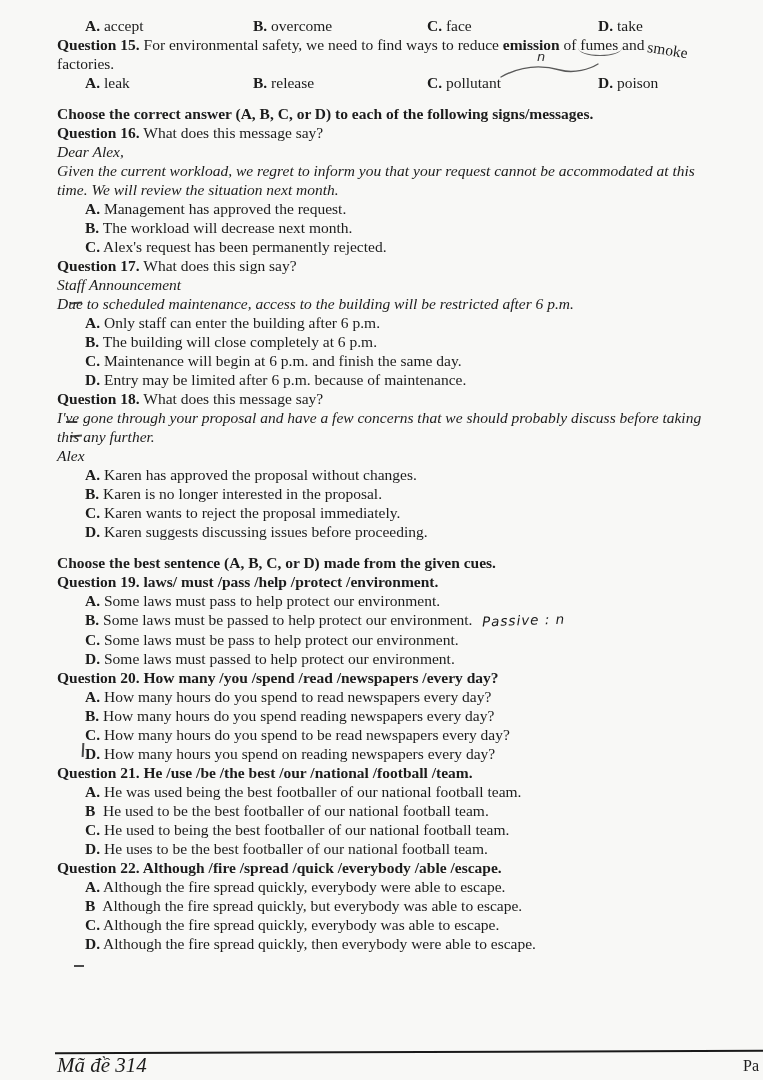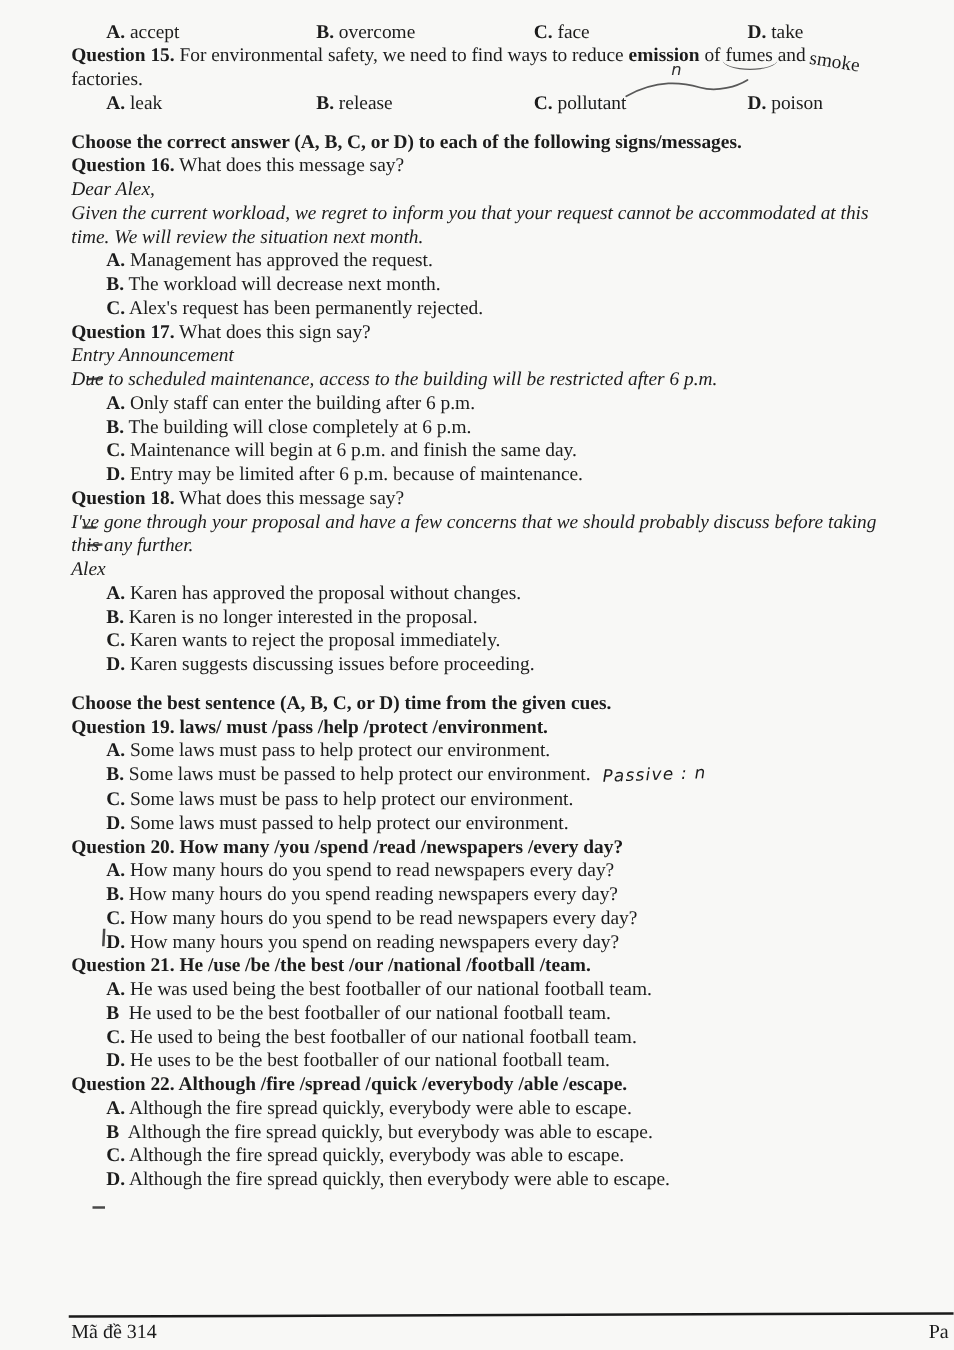--- a/index.html
+++ b/index.html
@@ -26,21 +26,21 @@
         font-style:italic;font-size:13px;color:#2e2e2e;}
   .arc-mark{position:absolute;left:498px;top:57px;}
   .pen{position:absolute;background:#2b2b2b;opacity:.85;}
   .pen.s17{left:70px;top:302px;width:12px;height:2px;transform:rotate(-4deg);}
   .pen.s18{left:70px;top:435px;width:12px;height:2px;transform:rotate(-4deg);}
   .pen.d17{left:66px;top:421px;width:11px;height:1.8px;}
   .pen.a20{left:82px;top:743px;width:1.8px;height:14px;transform:rotate(3deg);}
   .pen.b22{left:74px;top:965px;width:10px;height:1.8px;}
   .rule{position:absolute;left:55px;width:708px;top:1051px;height:2px;background:#1a1a1a;
         transform:rotate(-0.2deg);}
-  .footer-left{position:absolute;left:57px;top:1056px;font-size:16px;}
+  .footer-left{position:absolute;left:57px;top:1056px;font-size:21px;font-style:italic;}
   .footer-right{position:absolute;right:4px;top:1056px;font-size:16px;}
 </style>
 </head>
 <body>
 
 <div class="page">
   <div class="content">
 
     <div class="optrow">
       <span><b>A.</b> <span>accept</span></span>
@@ -63,38 +63,38 @@
 
     <div class="line"><b>Question 16.</b> <span>What does this message say?</span></div>
     <div class="line ital">Dear Alex,</div>
     <div class="line ital">Given the current workload, we regret to inform you that your request cannot be accommodated at this</div>
     <div class="line ital">time. We will review the situation next month.</div>
     <div class="line indent"><b>A.</b> <span>Management has approved the request.</span></div>
     <div class="line indent"><b>B.</b> <span>The workload will decrease next month.</span></div>
     <div class="line indent"><b>C.</b> <span>Alex's request has been permanently rejected.</span></div>
 
     <div class="line"><b>Question 17.</b> <span>What does this sign say?</span></div>
-    <div class="line ital">Entry Announcement</div>
+    <div class="line ital">Staff Announcement</div>
     <div class="line ital">Due to scheduled maintenance, access to the building will be restricted after 6 p.m.</div>
     <div class="line indent"><b>A.</b> <span>Only staff can enter the building after 6 p.m.</span></div>
     <div class="line indent"><b>B.</b> <span>The building will close completely at 6 p.m.</span></div>
     <div class="line indent"><b>C.</b> <span>Maintenance will begin at 6 p.m. and finish the same day.</span></div>
     <div class="line indent"><b>D.</b> <span>Entry may be limited after 6 p.m. because of maintenance.</span></div>
 
     <div class="line"><b>Question 18.</b> <span>What does this message say?</span></div>
     <div class="line ital">I've gone through your proposal and have a few concerns that we should probably discuss before taking</div>
     <div class="line ital">this any further.</div>
     <div class="line ital">Alex</div>
     <div class="line indent"><b>A.</b> <span>Karen has approved the proposal without changes.</span></div>
     <div class="line indent"><b>B.</b> <span>Karen is no longer interested in the proposal.</span></div>
     <div class="line indent"><b>C.</b> <span>Karen wants to reject the proposal immediately.</span></div>
     <div class="line indent"><b>D.</b> <span>Karen suggests discussing issues before proceeding.</span></div>
 
     <div class="gap"></div>
-    <div class="line bold">Choose the best sentence (A, B, C, or D) time from the given cues.</div>
+    <div class="line bold">Choose the best sentence (A, B, C, or D) made from the given cues.</div>
 
     <div class="line bold"><b>Question 19.</b> <span>laws/ must /pass /help /protect /environment.</span></div>
     <div class="line indent"><b>A.</b> <span>Some laws must pass to help protect our environment.</span></div>
     <div class="line indent"><b>B.</b> <span>Some laws must be passed to help protect our environment.</span><span class="handwriting">Passive :  n</span></div>
     <div class="line indent"><b>C.</b> <span>Some laws must be pass to help protect our environment.</span></div>
     <div class="line indent"><b>D.</b> <span>Some laws must passed to help protect our environment.</span></div>
 
     <div class="line bold"><b>Question 20.</b> <span>How many /you /spend /read /newspapers /every day?</span></div>
     <div class="line indent"><b>A.</b> <span>How many hours do you spend to read newspapers every day?</span></div>
     <div class="line indent"><b>B.</b> <span>How many hours do you spend reading newspapers every day?</span></div>

